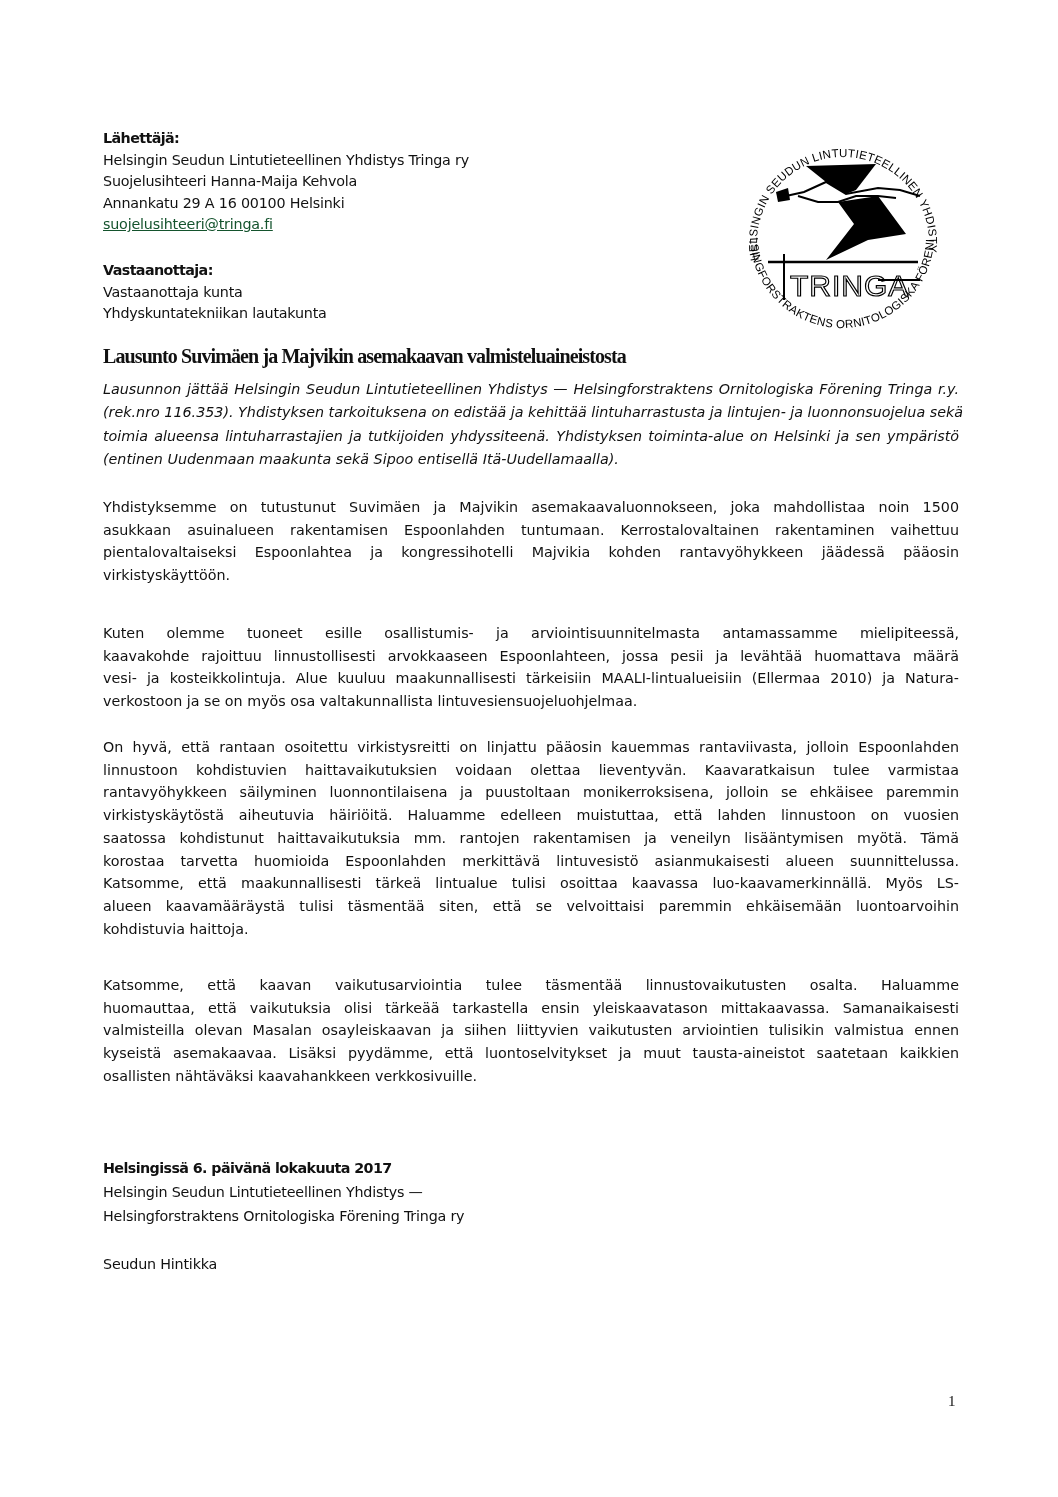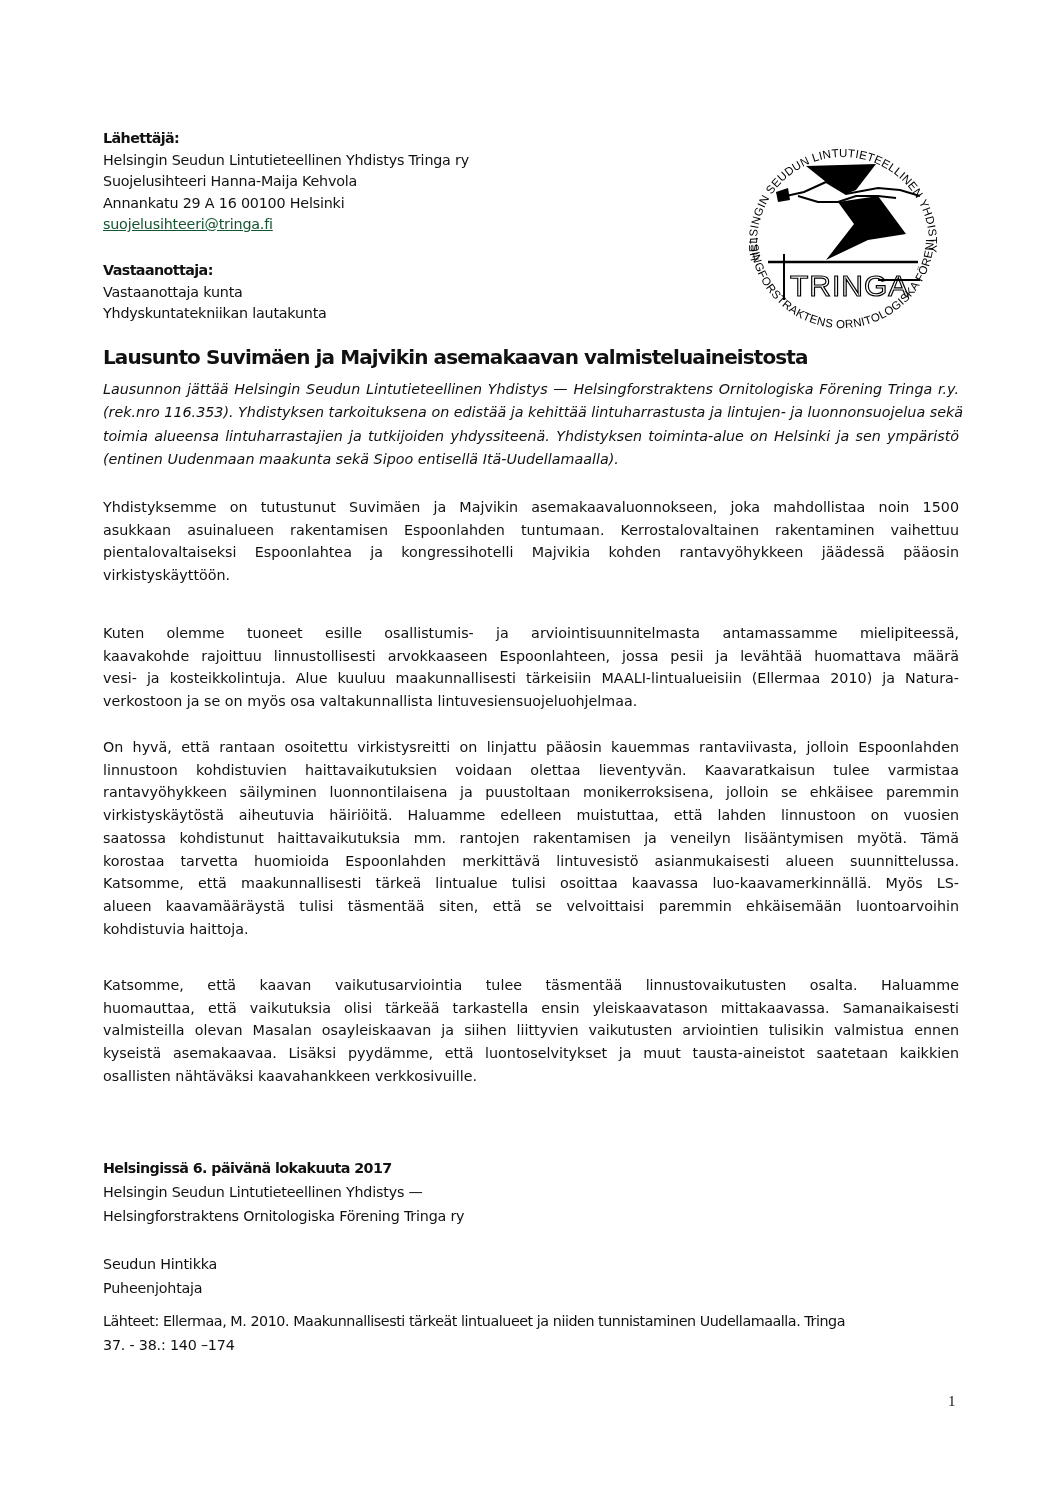--- a/index.html
+++ b/index.html
@@ -57,21 +57,21 @@
       <polyline points="70,72 90,78 110,78 128,72 150,72 168,74" fill="none" stroke="#000" stroke-width="2"></polyline>
       <polygon points="48,68 60,64 62,76 50,78" fill="#000"></polygon>
 
       <line x1="40" y1="138" x2="190" y2="138" stroke="#000" stroke-width="2.5"></line>
       <line x1="56" y1="130" x2="56" y2="176" stroke="#000" stroke-width="2"></line>
       <text x="62" y="172" font-family="Liberation Sans, sans-serif" font-size="30" fill="none" stroke="#000" stroke-width="1.2" letter-spacing="1">TRINGA</text>
       <line x1="150" y1="156" x2="192" y2="156" stroke="#000" stroke-width="2"></line>
     </svg>
   </div>
 
-  <div class="abs title" style="left:103px; top:345px;">Lausunto Suvimäen ja Majvikin asemakaavan valmisteluaineistosta</div>
+  <div class="abs title" style="left:103px; top:345px;font-family:Liberation Serif, serif;">Lausunto Suvimäen ja Majvikin asemakaavan valmisteluaineistosta</div>
 
   <div class="para italic" style="top:378px; line-height:23.3px;">
     <span class="l">Lausunnon jättää Helsingin Seudun Lintutieteellinen Yhdistys — Helsingforstraktens Ornitologiska Förening Tringa r.y.</span>
     <span class="l">(rek.nro 116.353). Yhdistyksen tarkoituksena on edistää ja kehittää lintuharrastusta ja lintujen- ja luonnonsuojelua sekä</span>
     <span class="l">toimia alueensa lintuharrastajien ja tutkijoiden yhdyssiteenä. Yhdistyksen toiminta-alue on Helsinki ja sen ympäristö</span>
     <span class="l last">(entinen Uudenmaan maakunta sekä Sipoo entisellä Itä-Uudellamaalla).</span>
   </div>
 
   <div class="para" style="top:496px;">
     <span class="l">Yhdistyksemme on tutustunut Suvimäen ja Majvikin asemakaavaluonnokseen, joka mahdollistaa noin 1500</span>
@@ -106,22 +106,17 @@
     <span class="l">kyseistä asemakaavaa. Lisäksi pyydämme, että luontoselvitykset ja muut tausta-aineistot saatetaan kaikkien</span>
     <span class="l last">osallisten nähtäväksi kaavahankkeen verkkosivuille.</span>
   </div>
 
   <div class="abs" style="left:103px; top:1118px;">
     <div class="line bold" style="line-height:24px;margin-top:38px;">Helsingissä 6. päivänä lokakuuta 2017</div>
     <div class="line" style="line-height:24px;">Helsingin Seudun Lintutieteellinen Yhdistys —</div>
     <div class="line" style="line-height:24px;">Helsingforstraktens Ornitologiska Förening Tringa ry</div>
     <div style="height:24px;"></div>
     <div class="line" style="line-height:24px;">Seudun Hintikka</div>
-    <div class="line" style="line-height:24px;">Puheenjohtaja</div>
   </div>
 
-  <div class="abs" style="left:103px; top:1309px;">
-    <div class="line" style="line-height:24px; letter-spacing:-0.45px;">Lähteet: Ellermaa, M. 2010. Maakunnallisesti tärkeät lintualueet ja niiden tunnistaminen Uudellamaalla. Tringa</div>
-    <div class="line" style="line-height:24px;">37. - 38.: 140 –174</div>
-  </div>
 
   <div class="pageno">1</div>
 </div>
 
 </body></html>

